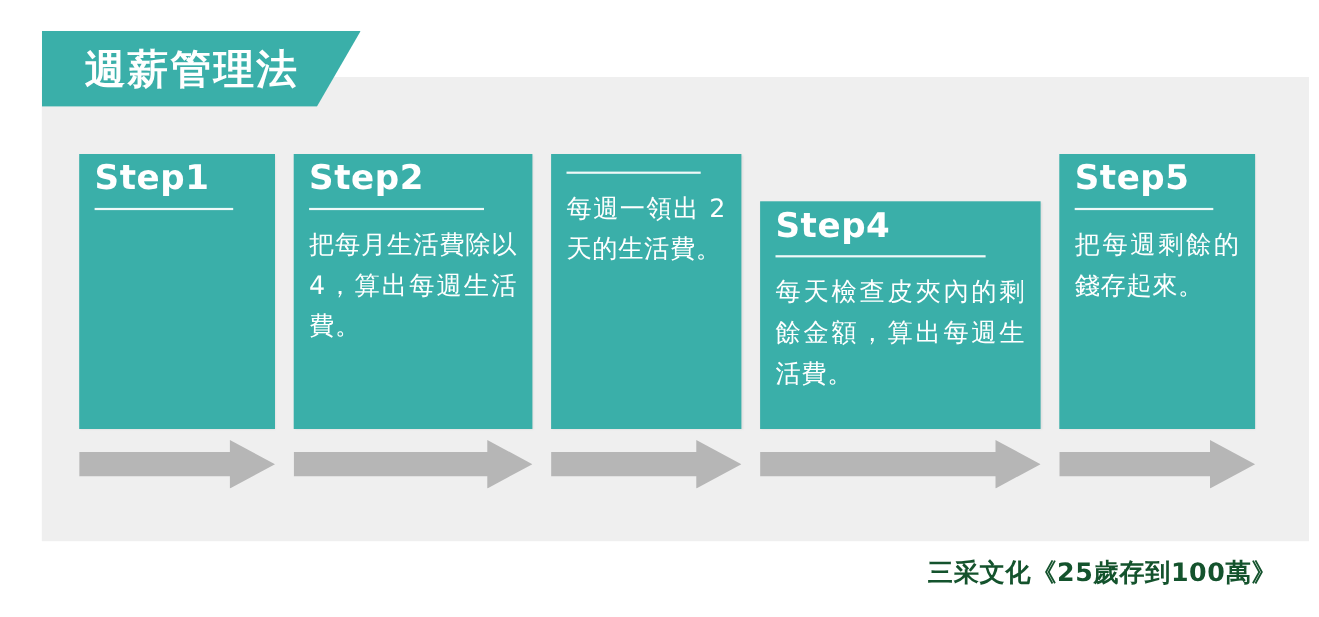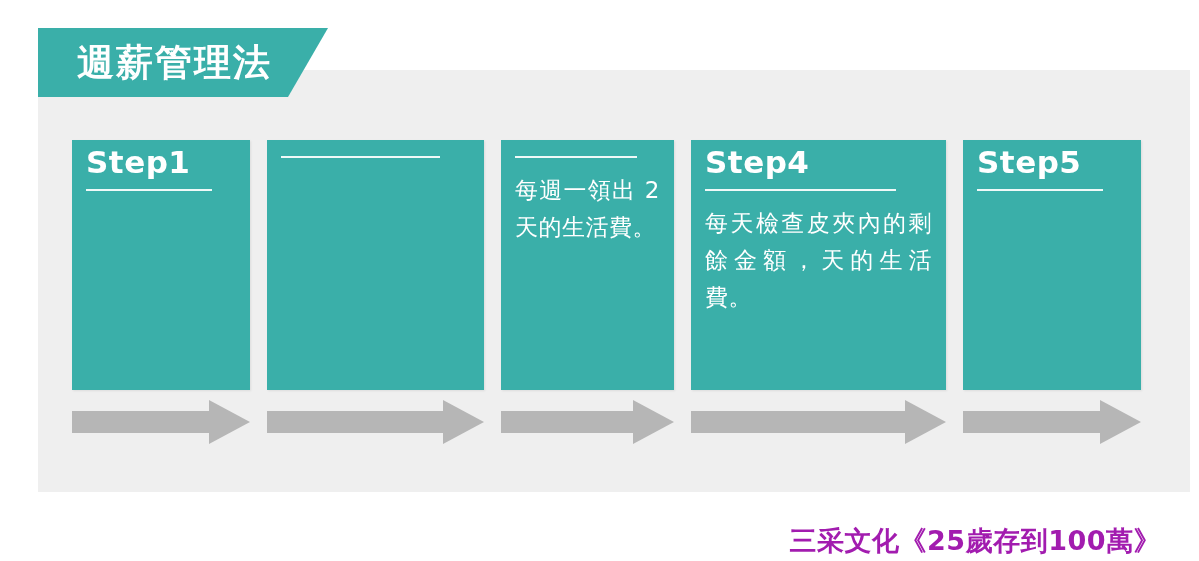--- a/index.html
+++ b/index.html
@@ -68,21 +68,21 @@
     box-sizing: border-box;
     padding: 6px 14px 10px 14px;
     display: flex;
     flex-direction: column;
     align-items: flex-start;
     box-shadow: 1px 1px 2px rgba(0,0,0,0.08);
   }
   .step-card.w1 { flex: 0 0 178px; }
   .step-card.w2 { flex: 0 0 217px; }
   .step-card.w3 { flex: 0 0 173px; }
-  .step-card.w4 { flex: 0 0 255px; }
+  .step-card.w4 { flex: 0 0 255px; margin-top: 43px; }
   .step-card.w5 { flex: 0 0 178px; }
 
   .step-heading {
     color: #ffffff;
     font-size: 31px;
     font-weight: bold;
     line-height: 1.05;
     letter-spacing: 0.5px;
     text-align: center;
     white-space: nowrap;
@@ -120,23 +120,23 @@
   .arrow.w2 { flex: 0 0 217px; }
   .arrow.w3 { flex: 0 0 173px; }
   .arrow.w4 { flex: 0 0 255px; }
   .arrow.w5 { flex: 0 0 178px; }
   .arrow svg { display: block; width: 100%; height: 100%; }
 
   
   .credit {
     position: absolute;
     right: 38px;
-    top: 523px;
-    color: #a21caf;
-    font-size: 27px;
+    top: 505px;
+    color: #14532d;
+    font-size: 23px;
     font-weight: bold;
     letter-spacing: 0.5px;
     white-space: nowrap;
     z-index: 3;
   }
 </style>
 </head>
 <body>
 
 <div class="panel"></div>
@@ -146,37 +146,40 @@
 </div>
 
 <div class="steps-row">
 
   <div class="step-card w1">
     <div class="step-heading">Step1</div>
     <div class="step-divider"></div>
   </div>
 
   <div class="step-card w2">
-    <div class="step-divider"></div>
+    <div class="step-heading">Step2</div>
+    <div class="step-divider"></div>
+    <div class="step-body">把每月生活費除以 4，算出每週生活費。</div>
   </div>
 
   <div class="step-card w3">
     <div class="step-divider"></div>
     <div class="step-body">每週一領出 2 天的生活費。</div>
   </div>
 
   <div class="step-card w4">
     <div class="step-heading">Step4</div>
     <div class="step-divider"></div>
-    <div class="step-body">每天檢查皮夾內的剩餘金額，天的生活費。</div>
+    <div class="step-body">每天檢查皮夾內的剩餘金額，算出每週生活費。</div>
   </div>
 
   <div class="step-card w5">
     <div class="step-heading">Step5</div>
     <div class="step-divider"></div>
+    <div class="step-body">把每週剩餘的錢存起來。</div>
   </div>
 
 </div>
 
 <div class="arrows-row">
 
   <div class="arrow w1">
     <svg viewBox="0 0 178 44" preserveAspectRatio="none">
       <polygon points="0,11 137,11 137,0 178,22 137,44 137,33 0,33" fill="#b6b6b6"></polygon>
     </svg>

